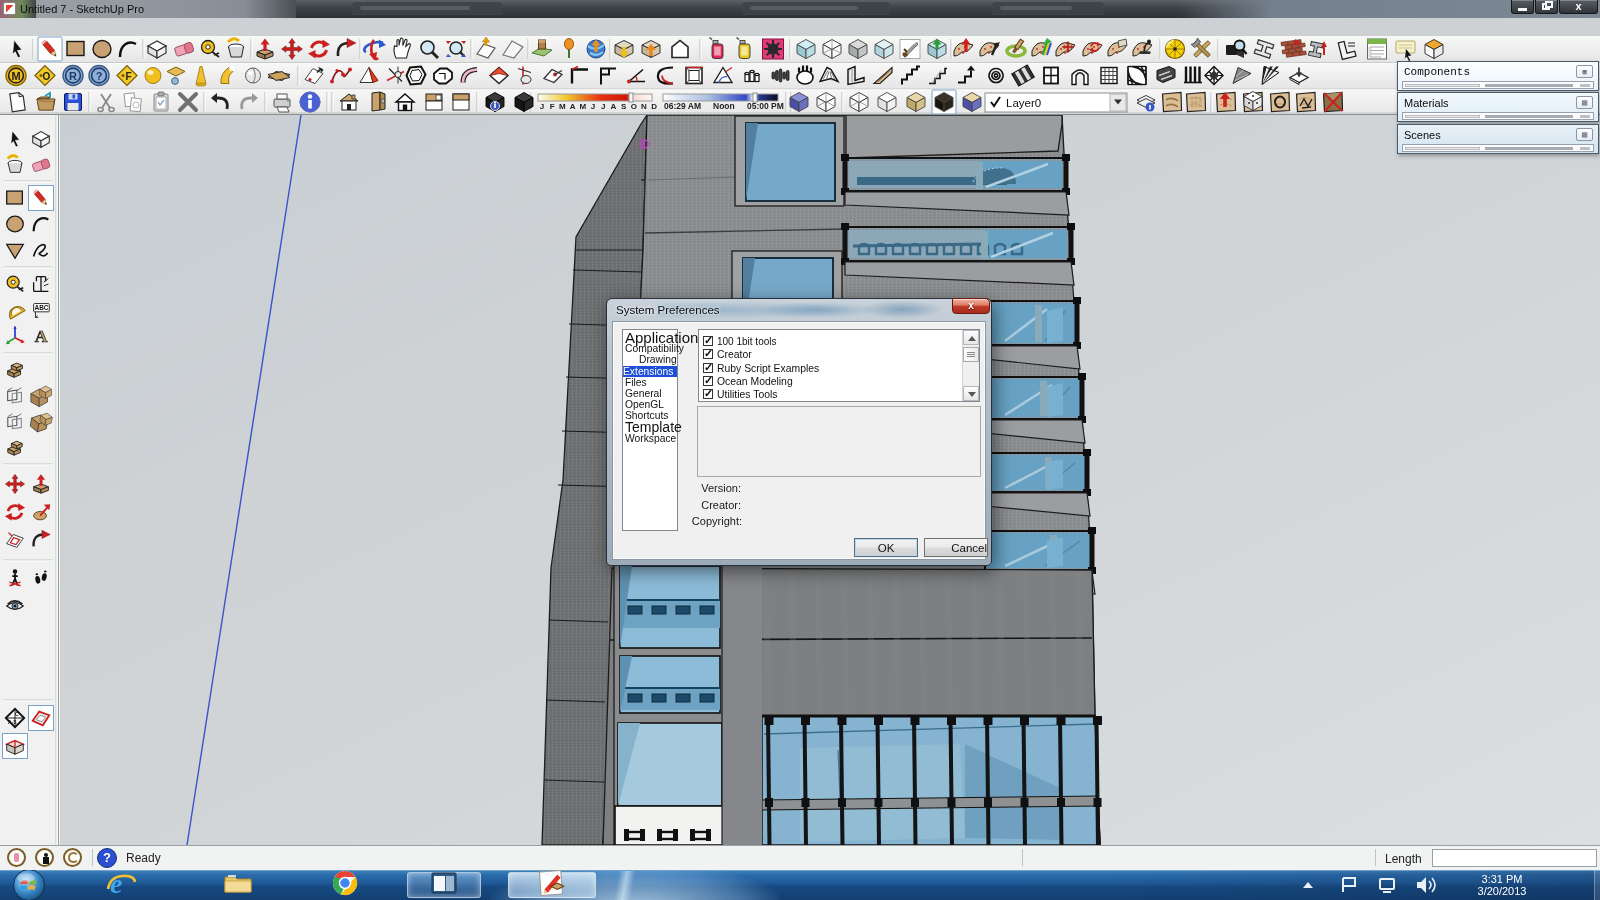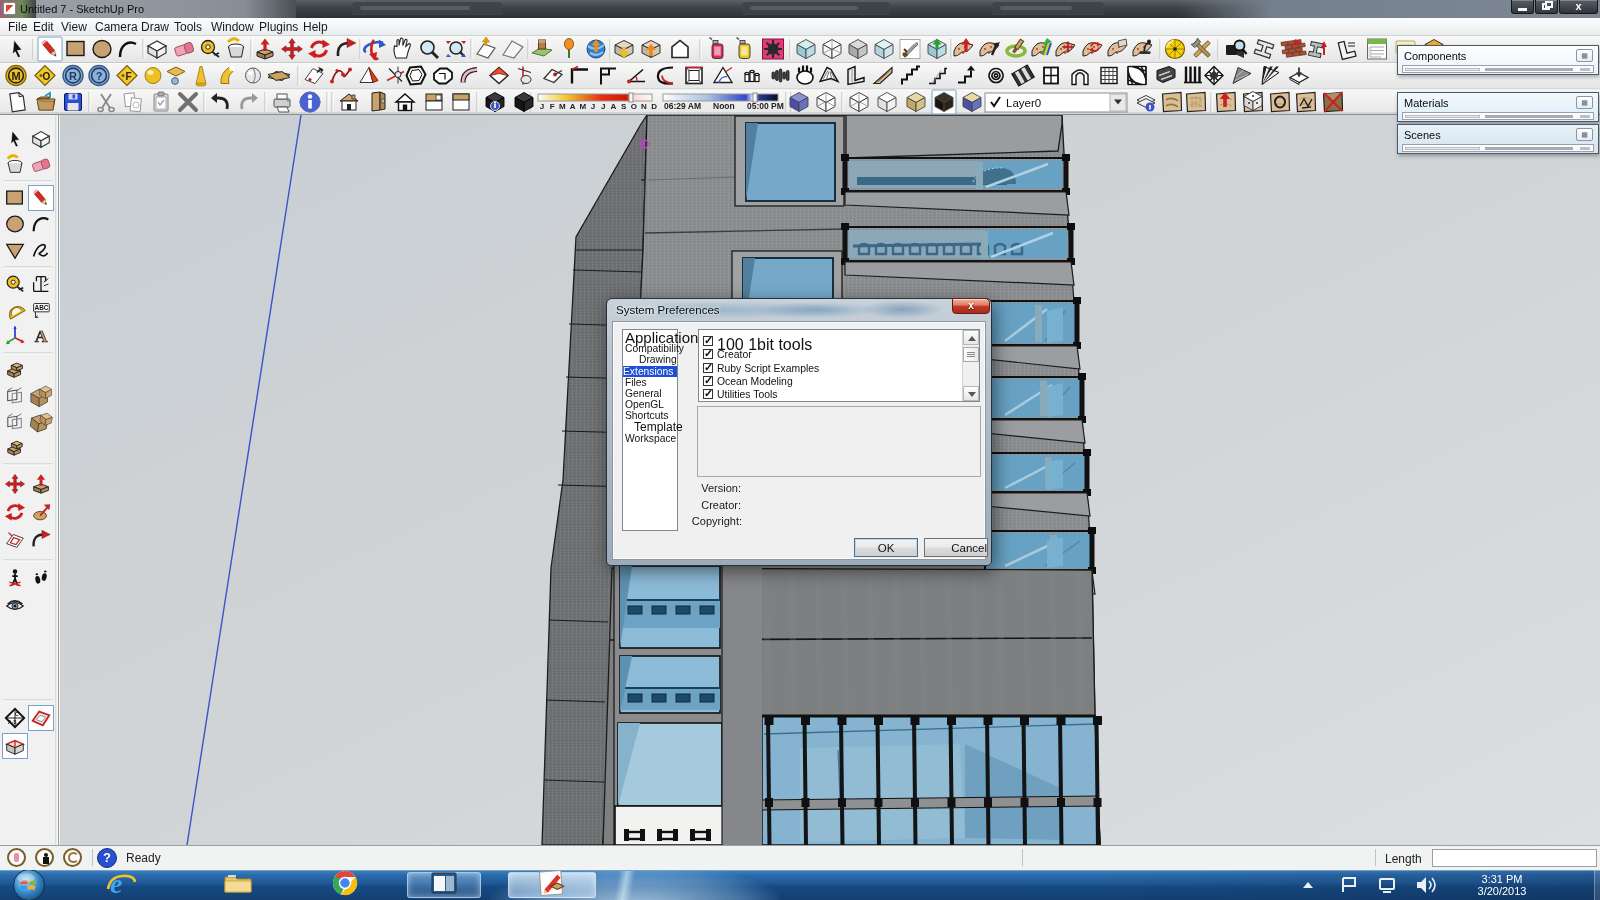--- a/index.html
+++ b/index.html
@@ -21,31 +21,20 @@
         <div style="position:absolute;left:6px;top:8px;width:9px;height:3px;background:#f4f6f8"></div>
       </div>
  <div style="position:absolute;left:1535px;top:0;width:23px;height:14px;background:linear-gradient(180deg,#565c62,#33383d);border:1px solid #14171a;border-top:none;border-radius:0 0 3px 3px;box-shadow:inset 0 1px 0 rgba(255,255,255,0.25)">
         <div style="position:absolute;left:6px;top:3px;width:8px;height:7px;border:2px solid #f4f6f8"></div>
         <div style="position:absolute;left:9px;top:1px;width:8px;height:7px;border:2px solid #f4f6f8;background:#4a5056"></div>
       </div>
  <div style="position:absolute;left:1559px;top:0;width:39px;height:14px;background:linear-gradient(180deg,#5a5f65,#303439);border:1px solid #14171a;border-top:none;border-radius:0 0 3px 3px;box-shadow:inset 0 1px 0 rgba(255,255,255,0.25)">
         <div style="position:absolute;left:0;top:0;width:100%;text-align:center;color:#fff;font-size:11px;font-weight:bold;line-height:13px">x</div>
       </div>
 </div>
-    <div id="menubar" style="position:absolute;left:0;top:18px;width:1600px;height:18px;background:linear-gradient(180deg,#fcfdfe,#e9eced);border-bottom:1px solid #d0d3d5;font-size:12px;color:#1a1a1a;font-family:'Liberation Sans',sans-serif">
-      <span style="position:absolute;left:8px;top:2px">File</span>
-      <span style="position:absolute;left:33px;top:2px">Edit</span>
-      <span style="position:absolute;left:61px;top:2px">View</span>
-      <span style="position:absolute;left:95px;top:2px">Camera</span>
-      <span style="position:absolute;left:141px;top:2px">Draw</span>
-      <span style="position:absolute;left:174px;top:2px">Tools</span>
-      <span style="position:absolute;left:211px;top:2px">Window</span>
-      <span style="position:absolute;left:259px;top:2px">Plugins</span>
-      <span style="position:absolute;left:303px;top:2px">Help</span>
-    </div>
     <svg width="1540" height="730" style="position:absolute;left:60px;top:115px" viewBox="60 115 1540 730">
       <defs>
         <linearGradient id="cbg" x1="0" y1="0" x2="1" y2="1">
           <stop offset="0" stop-color="#c9ced2"></stop>
           <stop offset="0.55" stop-color="#d1d5d8"></stop>
           <stop offset="1" stop-color="#dcdfe1"></stop>
         </linearGradient>
       </defs>
       <rect x="60" y="115" width="1540" height="730" fill="url(#cbg)"></rect>
       <defs>
@@ -1337,21 +1326,21 @@
         <polygon points="-9,3 -2,-7 9,-3 2,8" fill="#e8e8e8" stroke="#cc2020" stroke-width="2"></polygon>
         <polygon points="-5,2 -1,-3 5,-1 1,4" fill="#fdfdfd" stroke="#888"></polygon>
       </g>
       <g transform="translate(15,631) scale(0.92)">
         <polygon points="-9,-2 0,-6 9,-2 0,2" fill="#e8e4de" stroke="#cc2020" stroke-width="1.6"></polygon>
         <polygon points="-9,-2 0,2 0,9 -9,5" fill="#c8c4be" stroke="#222"></polygon>
         <polygon points="9,-2 0,2 0,9 9,5" fill="#d8d4ce" stroke="#222"></polygon>
         <path d="M0,-6 L0,2" stroke="#cc2020" stroke-width="1.4"></path>
       </g>
     </svg>
-<div style="position:absolute;left:1397px;top:45px;width:202px;height:30px;background:linear-gradient(180deg,#fdfeff,#eaf3fa);border:1px solid #4a5a68;box-shadow:1px 2px 4px rgba(0,0,0,0.3);font-family:Liberation Sans, sans-serif">
+<div style="position:absolute;left:1397px;top:61px;width:202px;height:30px;background:linear-gradient(180deg,#fdfeff,#eaf3fa);border:1px solid #4a5a68;box-shadow:1px 2px 4px rgba(0,0,0,0.3);font-family:Liberation Mono, monospace">
  <div style="position:absolute;left:6px;top:3.5px;font-size:11px;color:#0a0a0a">Components</div>
  <div style="position:absolute;right:5px;top:3px;width:17px;height:13px;background:linear-gradient(180deg,#fdfefe,#e8eef4);border:1px solid #8898a8;border-radius:2px;text-align:center;font-size:7px;line-height:12px;color:#667">▦</div>
  <div style="position:absolute;left:4px;top:19px;width:192px;height:8px;background:#fbfcfd;border:1px solid #97a1ab">
    <div style="position:absolute;left:2px;top:1.5px;width:75px;height:3.5px;background:#e8eaec;border:1px solid #b8bcc0"></div>
    <div style="position:absolute;left:82px;top:2px;width:88px;height:3px;background:#a8acb0"></div>
    <div style="position:absolute;right:3px;top:2px;width:10px;height:3px;background:#bcc0c4"></div>
  </div>
 </div>
 <div style="position:absolute;left:1397px;top:92px;width:202px;height:30px;background:linear-gradient(180deg,#f3f9fd,#ddecf8);border:1px solid #4a5a68;box-shadow:1px 2px 4px rgba(0,0,0,0.3);font-family:'Liberation Sans',sans-serif">
  <div style="position:absolute;left:6px;top:3.5px;font-size:11px;color:#0a0a0a">Materials</div>
@@ -1385,29 +1374,29 @@
  <div style="position:absolute;left:5px;top:22px;width:374px;height:239px;background:#f0f0f0;border:1px solid #8b97a2;box-shadow:inset 0 0 0 1px #fafbfc">
    <div style="position:absolute;left:9px;top:7px;width:56px;height:202px;background:#fff;border:1px solid #828790;padding-top:2px;color:#111">
           <div style="height:11.2px;line-height:11.5px;padding-left:2px;font-size:15px;white-space:nowrap">Applications</div>
           <div style="height:11.2px;line-height:11.5px;padding-left:2px;font-size:10.3px;white-space:nowrap">Compatibility</div>
           <div style="height:11.2px;line-height:11.5px;padding-left:16px;font-size:10.3px;white-space:nowrap">Drawing</div>
           <div style="height:11.2px;line-height:11.5px;padding-left:0;font-size:10.3px;background:#1d4ed8;color:#fff;white-space:nowrap">Extensions</div>
           <div style="height:11.2px;line-height:11.5px;padding-left:2px;font-size:10.3px;white-space:nowrap">Files</div>
           <div style="height:11.2px;line-height:11.5px;padding-left:2px;font-size:10.3px;white-space:nowrap">General</div>
           <div style="height:11.2px;line-height:11.5px;padding-left:2px;font-size:10.3px;white-space:nowrap">OpenGL</div>
           <div style="height:11.2px;line-height:11.5px;padding-left:2px;font-size:10.3px;white-space:nowrap">Shortcuts</div>
-          <div style="height:11.2px;line-height:11.5px;padding-left:11px;font-size:12px;white-space:nowrap">Template</div>
+          <div style="height:11.2px;line-height:11.5px;padding-left:2px;font-size:14px;white-space:nowrap">Template</div>
           <div style="height:11.2px;line-height:11.5px;padding-left:2px;font-size:10.3px;white-space:nowrap">Workspace</div>
         </div>
    <div style="position:absolute;left:85px;top:7px;width:282px;height:73px;background:#fff;border:1px solid #828790;overflow:hidden">
           <div style="position:absolute;left:4px;top:5.5px;width:240px;height:13px">
             <div style="position:absolute;left:0;top:0.5px;width:10px;height:10px;background:#fff;border:1px solid #333">
               <div style="position:absolute;left:0px;top:-3px;font-size:11px;font-weight:bold;color:#111">✓</div>
             </div>
-            <div style="position:absolute;left:14px;top:0.5px;font-size:16px;color:#111;white-space:nowrap">100 1bit tools</div>
+            <div style="position:absolute;left:14px;top:0.5px;font-size:10px;color:#111;white-space:nowrap">100 1bit tools</div>
           </div>
           <div style="position:absolute;left:4px;top:18.8px;width:240px;height:13px">
             <div style="position:absolute;left:0;top:0.5px;width:10px;height:10px;background:#fff;border:1px solid #333">
               <div style="position:absolute;left:0px;top:-3px;font-size:11px;font-weight:bold;color:#111">✓</div>
             </div>
             <div style="position:absolute;left:14px;top:0.5px;font-size:10.4px;color:#111;white-space:nowrap">Creator</div>
           </div>
           <div style="position:absolute;left:4px;top:32.1px;width:240px;height:13px">
             <div style="position:absolute;left:0;top:0.5px;width:10px;height:10px;background:#fff;border:1px solid #333">
               <div style="position:absolute;left:0px;top:-3px;font-size:11px;font-weight:bold;color:#111">✓</div>

